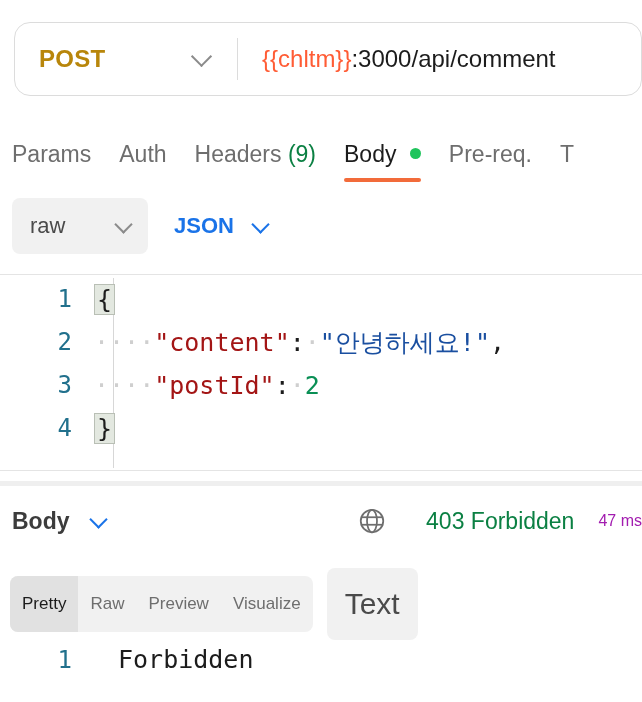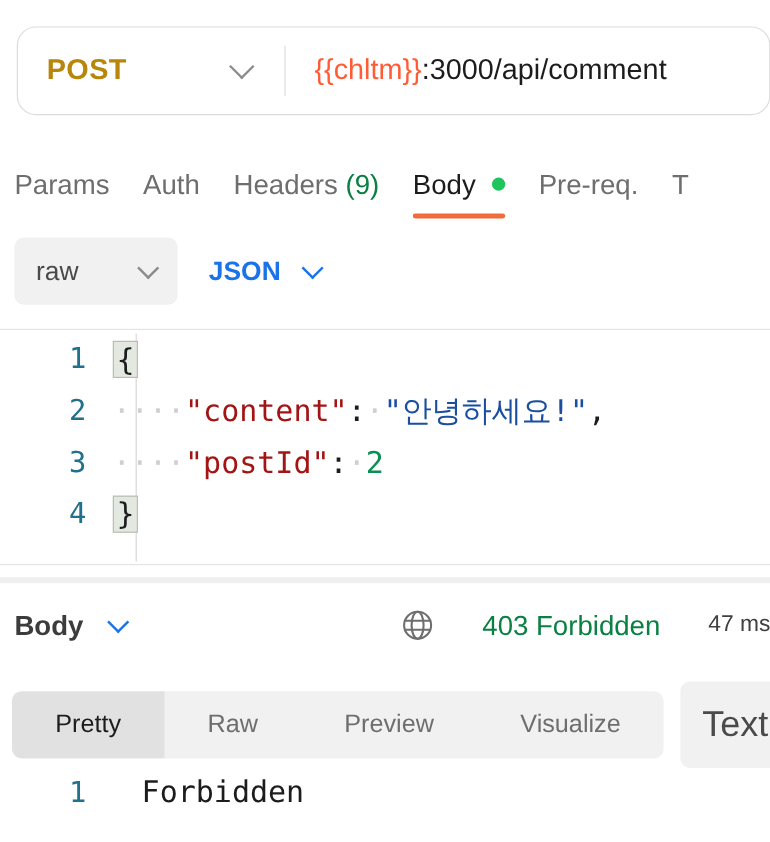--- a/index.html
+++ b/index.html
@@ -173,40 +173,40 @@
   }
   .resp-body-label { font-size: 23px; color: #3c3c3c; font-weight: bold; }
   .resp-body-chev { margin-left: 22px; }
   .resp-body-chev .chev { width: 13px; height: 13px; }
   .globe-wrap { margin-left: auto; margin-right: 0; display: flex; align-items: center; }
   .status-text {
     font-size: 23px; color: #0b8043;
     margin-left: 39px; white-space: nowrap;
   }
   .time-text {
-    font-size: 19px; color: #404040;
-    margin-left: 40px; margin-right: 0; white-space: nowrap;
+    font-size: 16px; color: #a21caf;
+    margin-left: 24px; margin-right: 0; white-space: nowrap;
   }
 
   
   .resp-tabs {
     position: absolute; left: 10px; top: 568px;
     display: flex; align-items: center;
   }
   .seg-group {
     display: flex;
     background: #f1f1f1;
     border-radius: 8px;
     overflow: hidden;
     height: 56px;
   }
   .seg {
     display: flex; align-items: center; justify-content: center;
-    padding: 0 36px;
-    font-size: 21px;
+    padding: 0 12px;
+    font-size: 17px;
     color: #6e6e6e;
     white-space: nowrap;
   }
   .seg.active {
     background: #e1e1e1;
     color: #1c1c1c;
   }
   .text-pill {
     display: flex; align-items: center;
     height: 72px;

